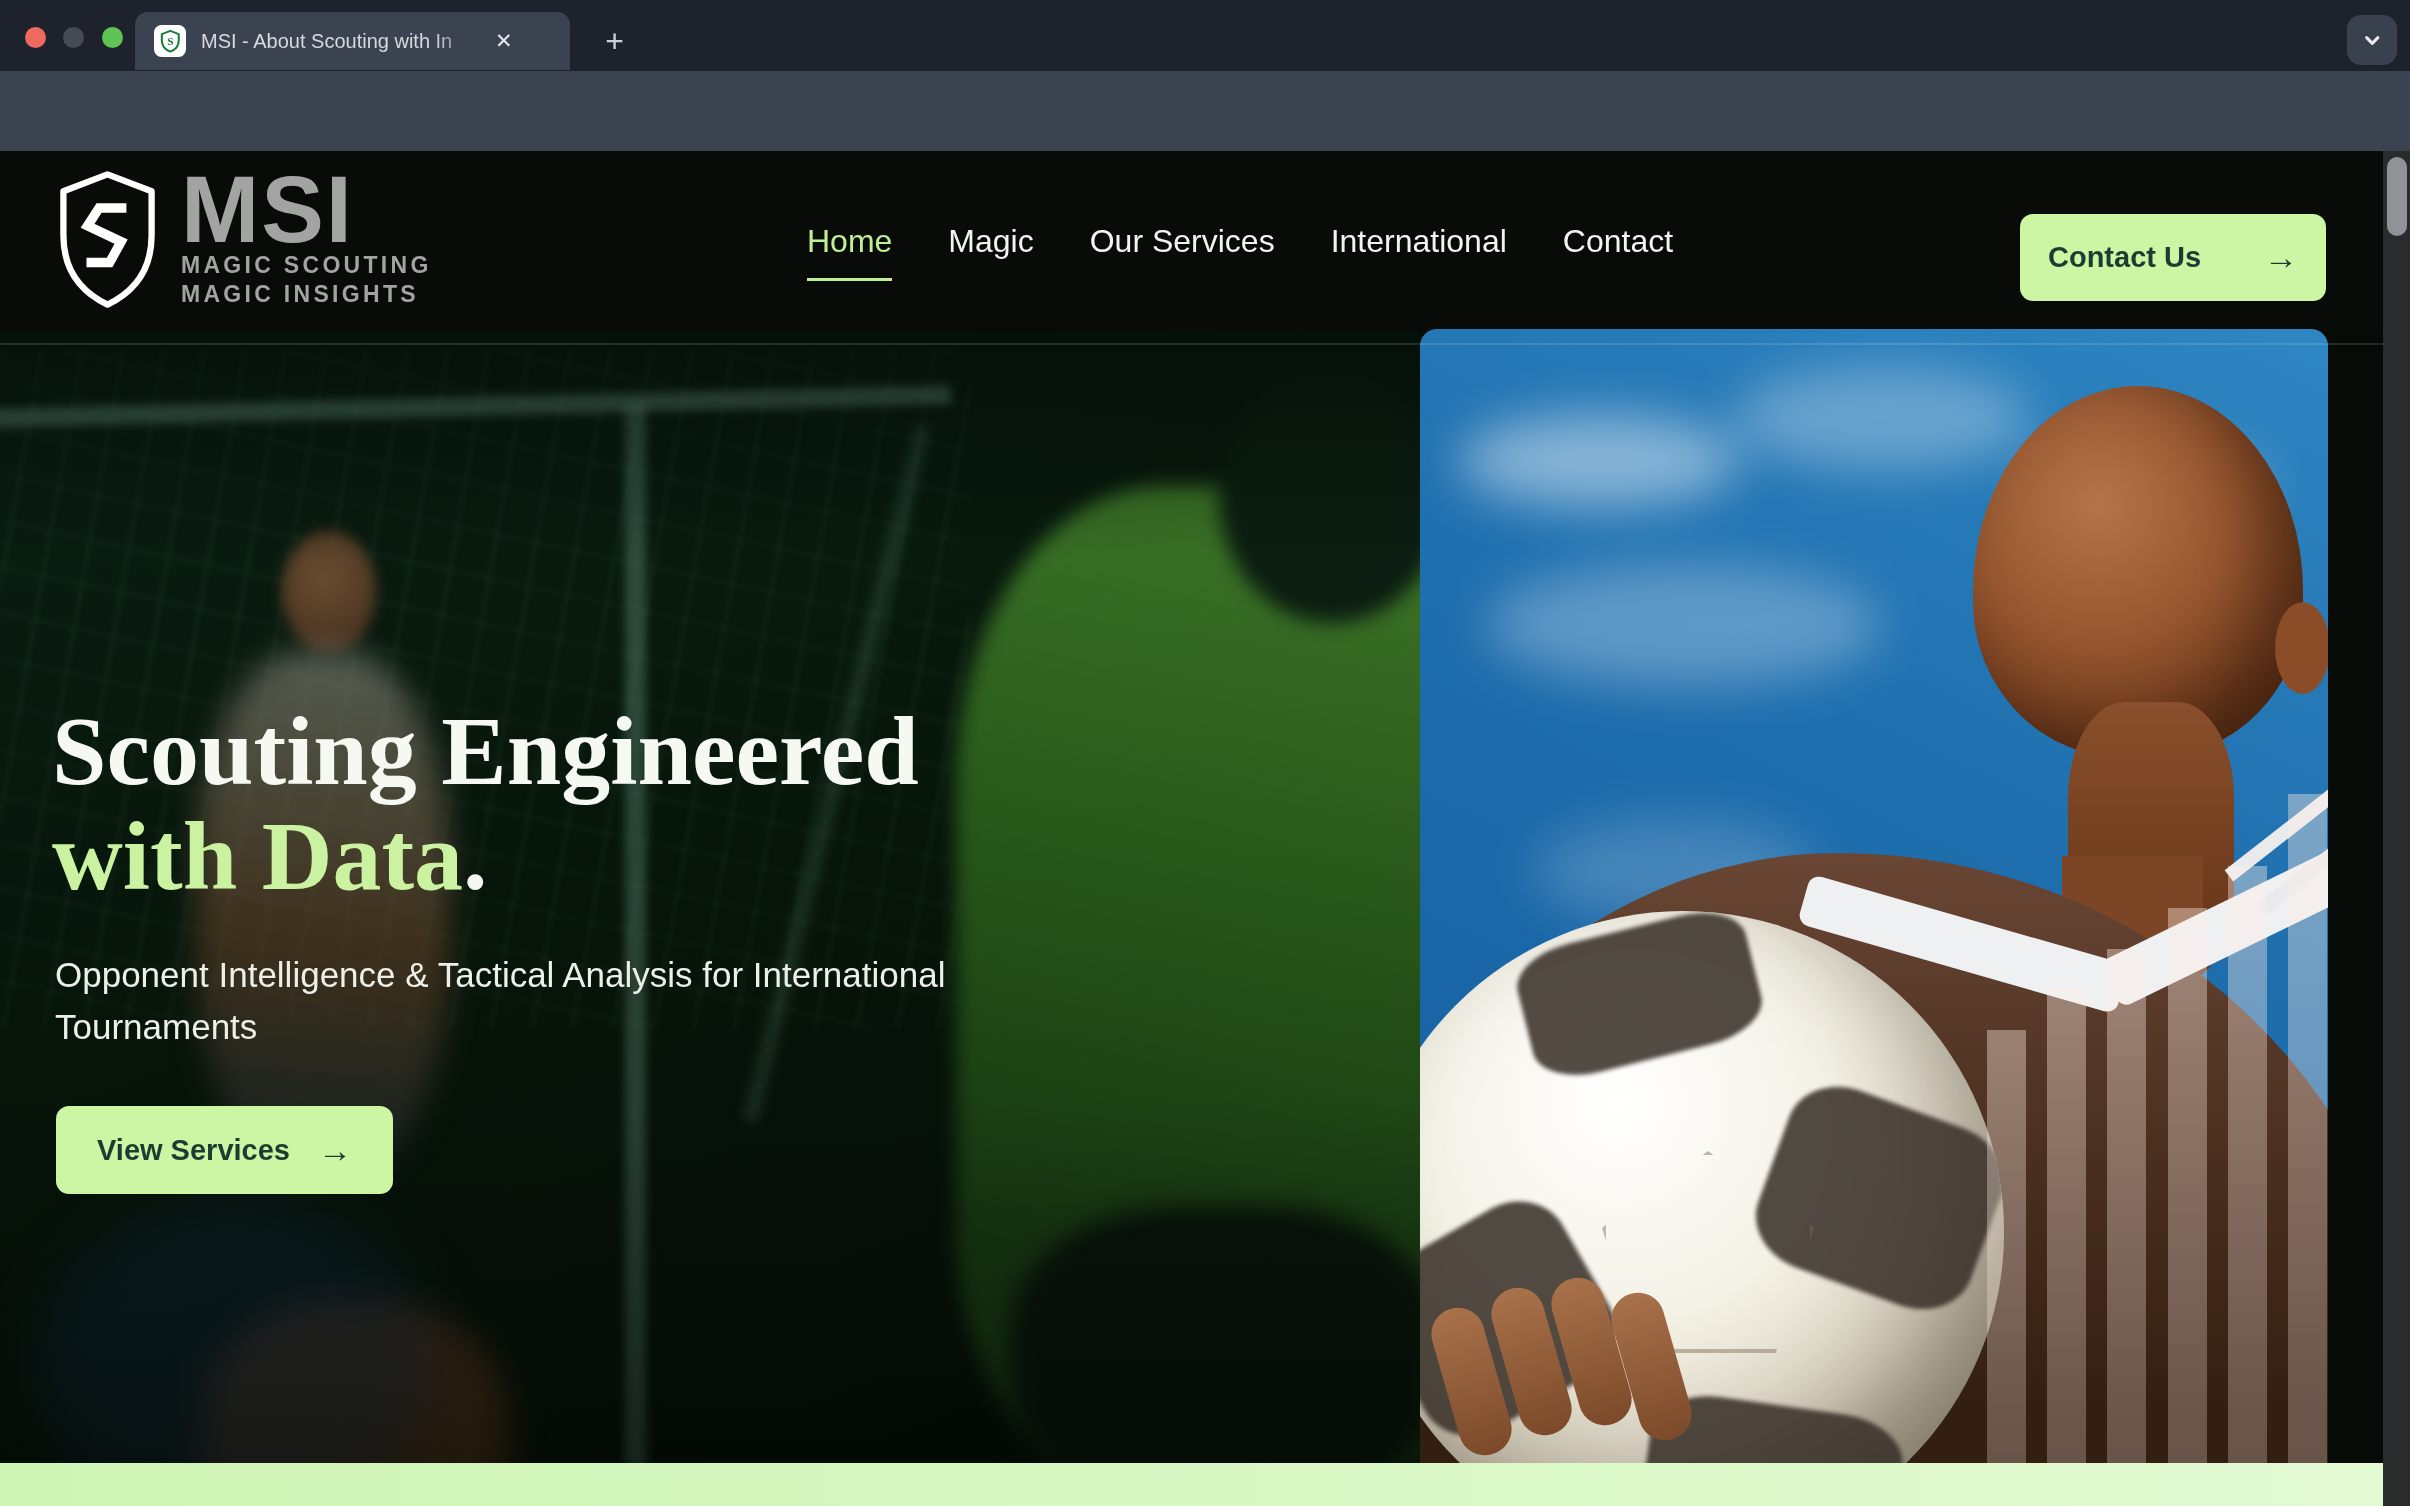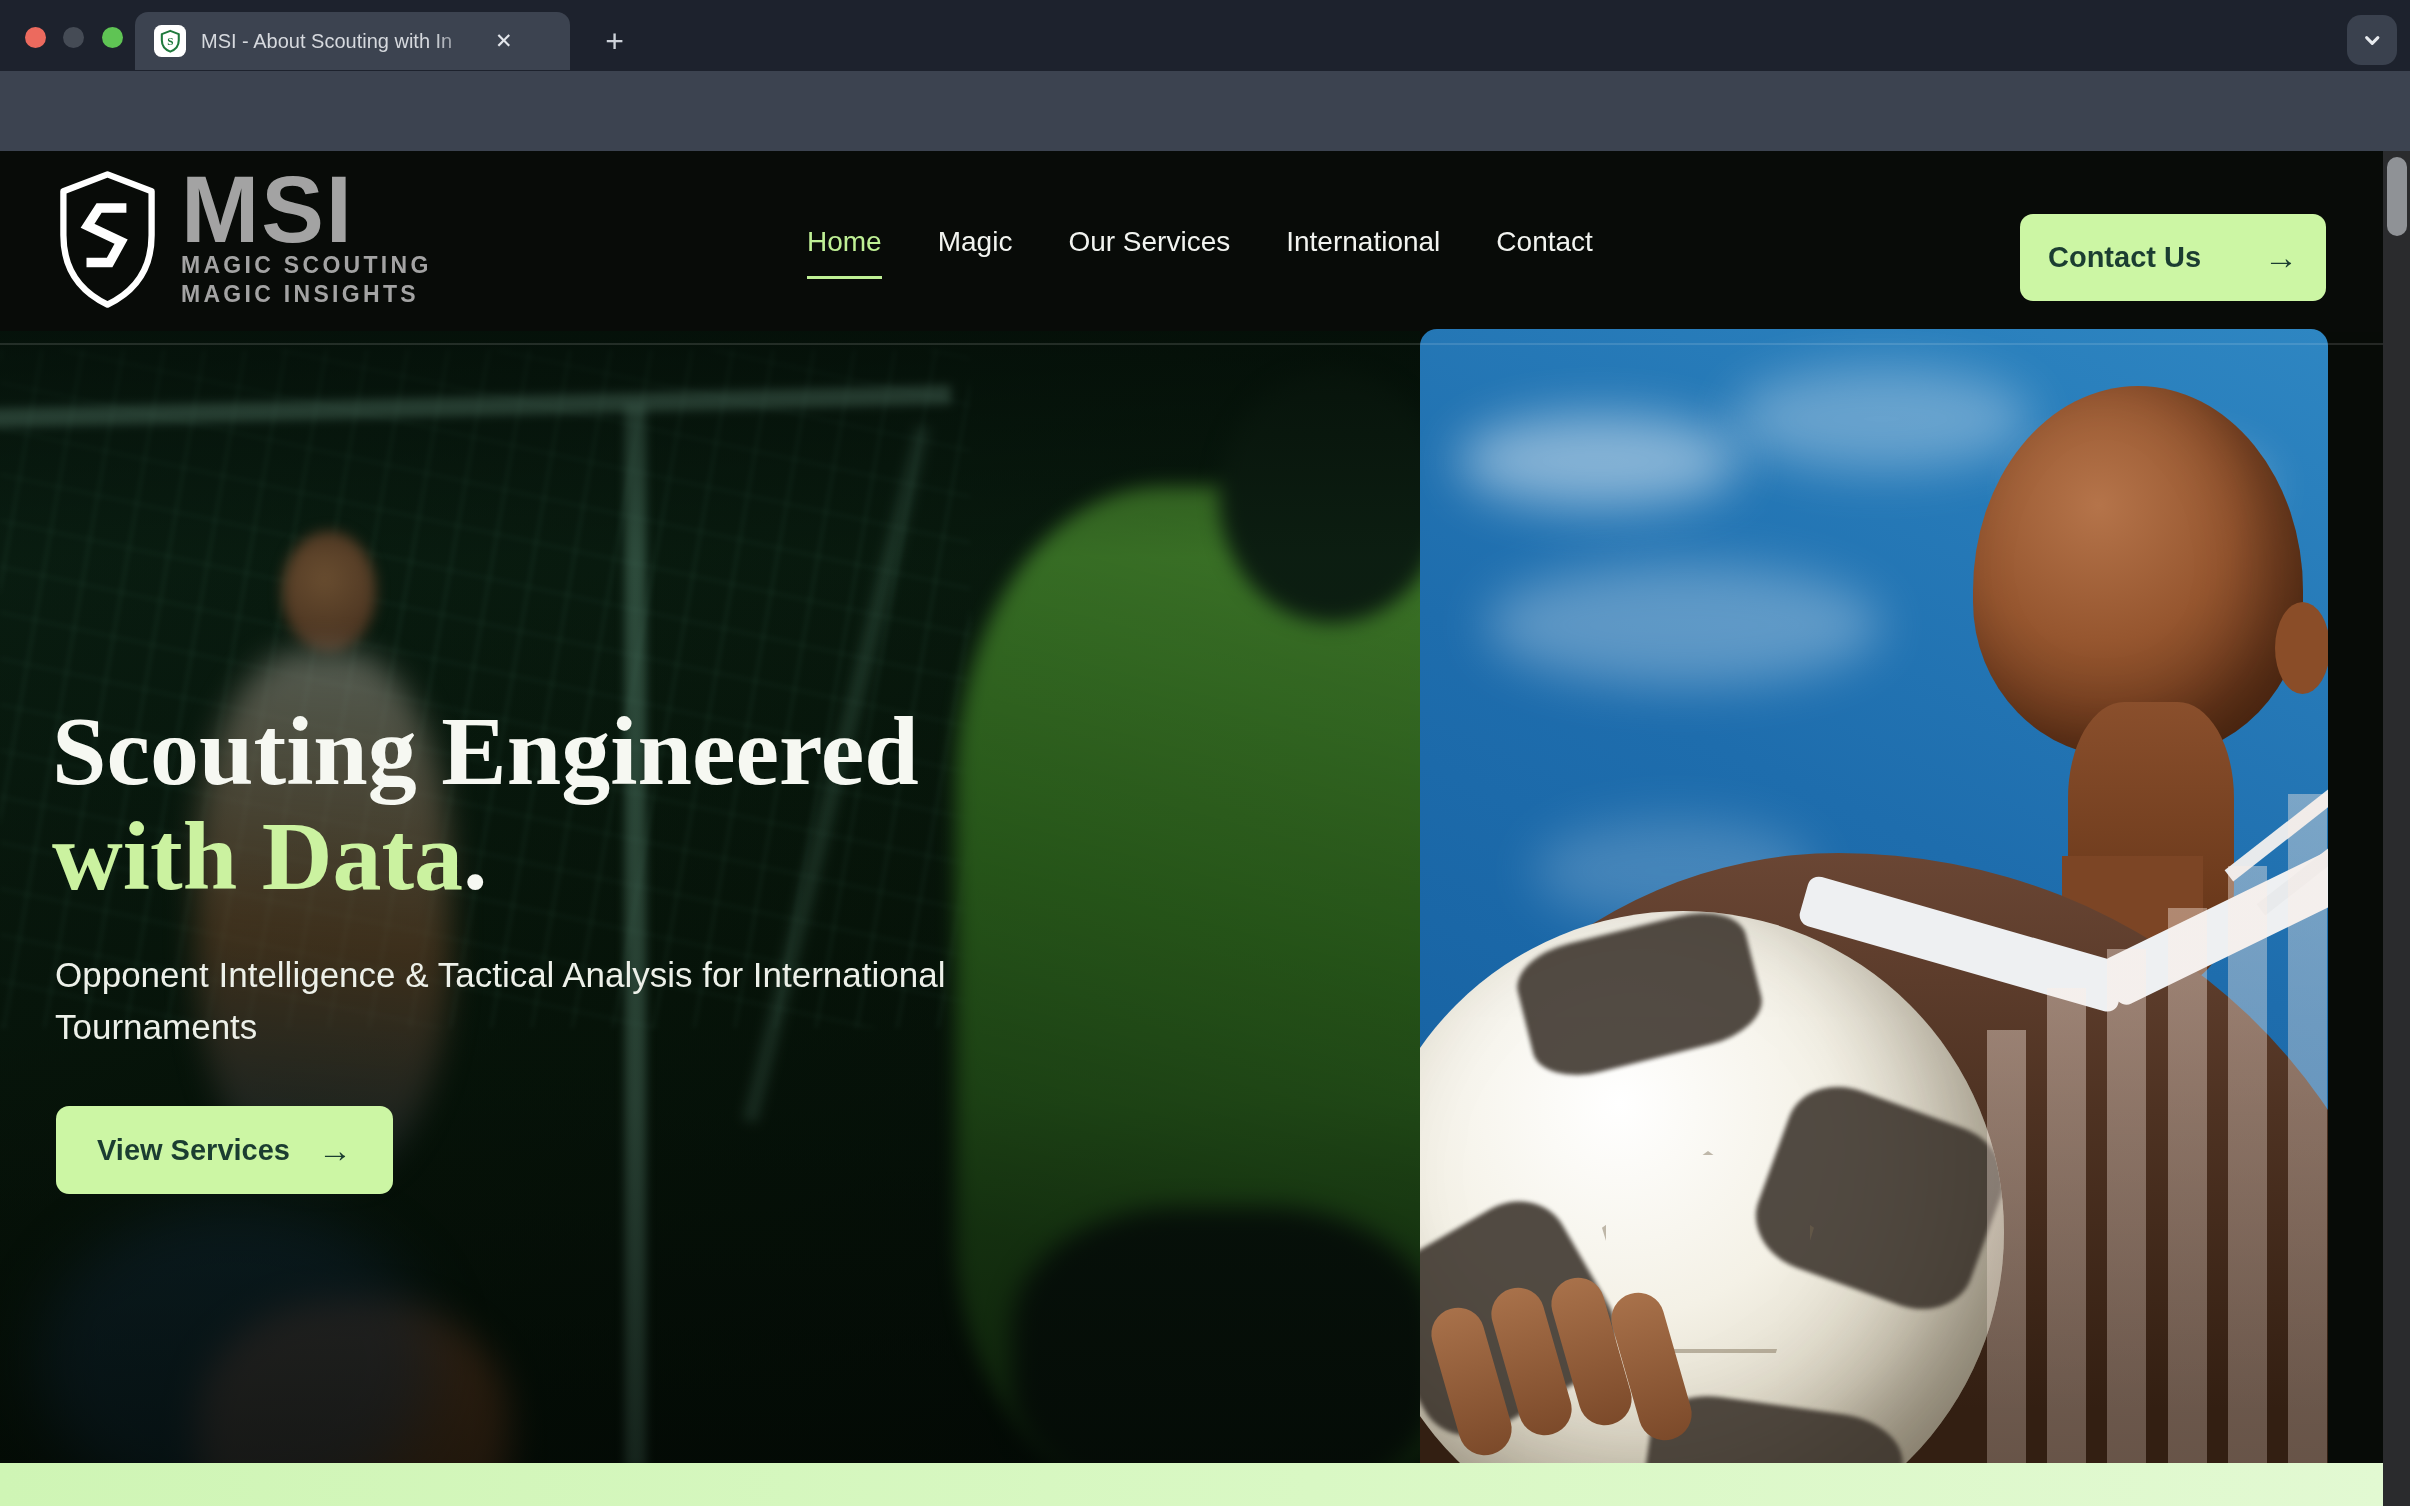--- a/index.html
+++ b/index.html
@@ -52,21 +52,21 @@
   svg.ic { display:block; }
 
   
   #pagebg { left:0; top:151px; width:2383px; height:1313px; background:#070b07; }
   #siteheader { left:0; top:151px; width:2383px; height:181px; background:#080b08; }
   #logo { position:absolute; left:55px; top:17px; display:flex; }
   #logo-text { margin-left:21px; color:#a3a3a3; }
   #logo-acronym { font-size:94px; font-weight:bold; line-height:83px; letter-spacing:1.9px; }
   .logo-tag { font-size:23px; font-weight:bold; letter-spacing:3.3px; line-height:29px; }
   #mainnav { position:absolute; left:807px; top:0; height:181px; display:flex; align-items:center; gap:56px; }
-  .nav-item { color:#f2f4f0; font-size:28px; position:relative; cursor:pointer; }
+  .nav-item { color:#f2f4f0; font-size:32px; position:relative; cursor:pointer; }
   .nav-item.active { color:#bff095; }
   .nav-item.active::after { content:''; position:absolute; left:0; right:0; bottom:-21px;
                             height:2.8px; background:#bff095; }
   .pill-btn { background:#ccf6a4; border:none; border-radius:13px; color:#1b3d31;
               font-family:"Liberation Sans", sans-serif; font-size:29px; font-weight:bold;
               display:flex; align-items:center; justify-content:space-between; cursor:pointer; }
   #contact-btn { position:absolute; left:2020px; top:63px; width:306px; height:87px; padding:0 28px; }
   .btn-arrow { font-size:34px; font-weight:normal; }
 
   

